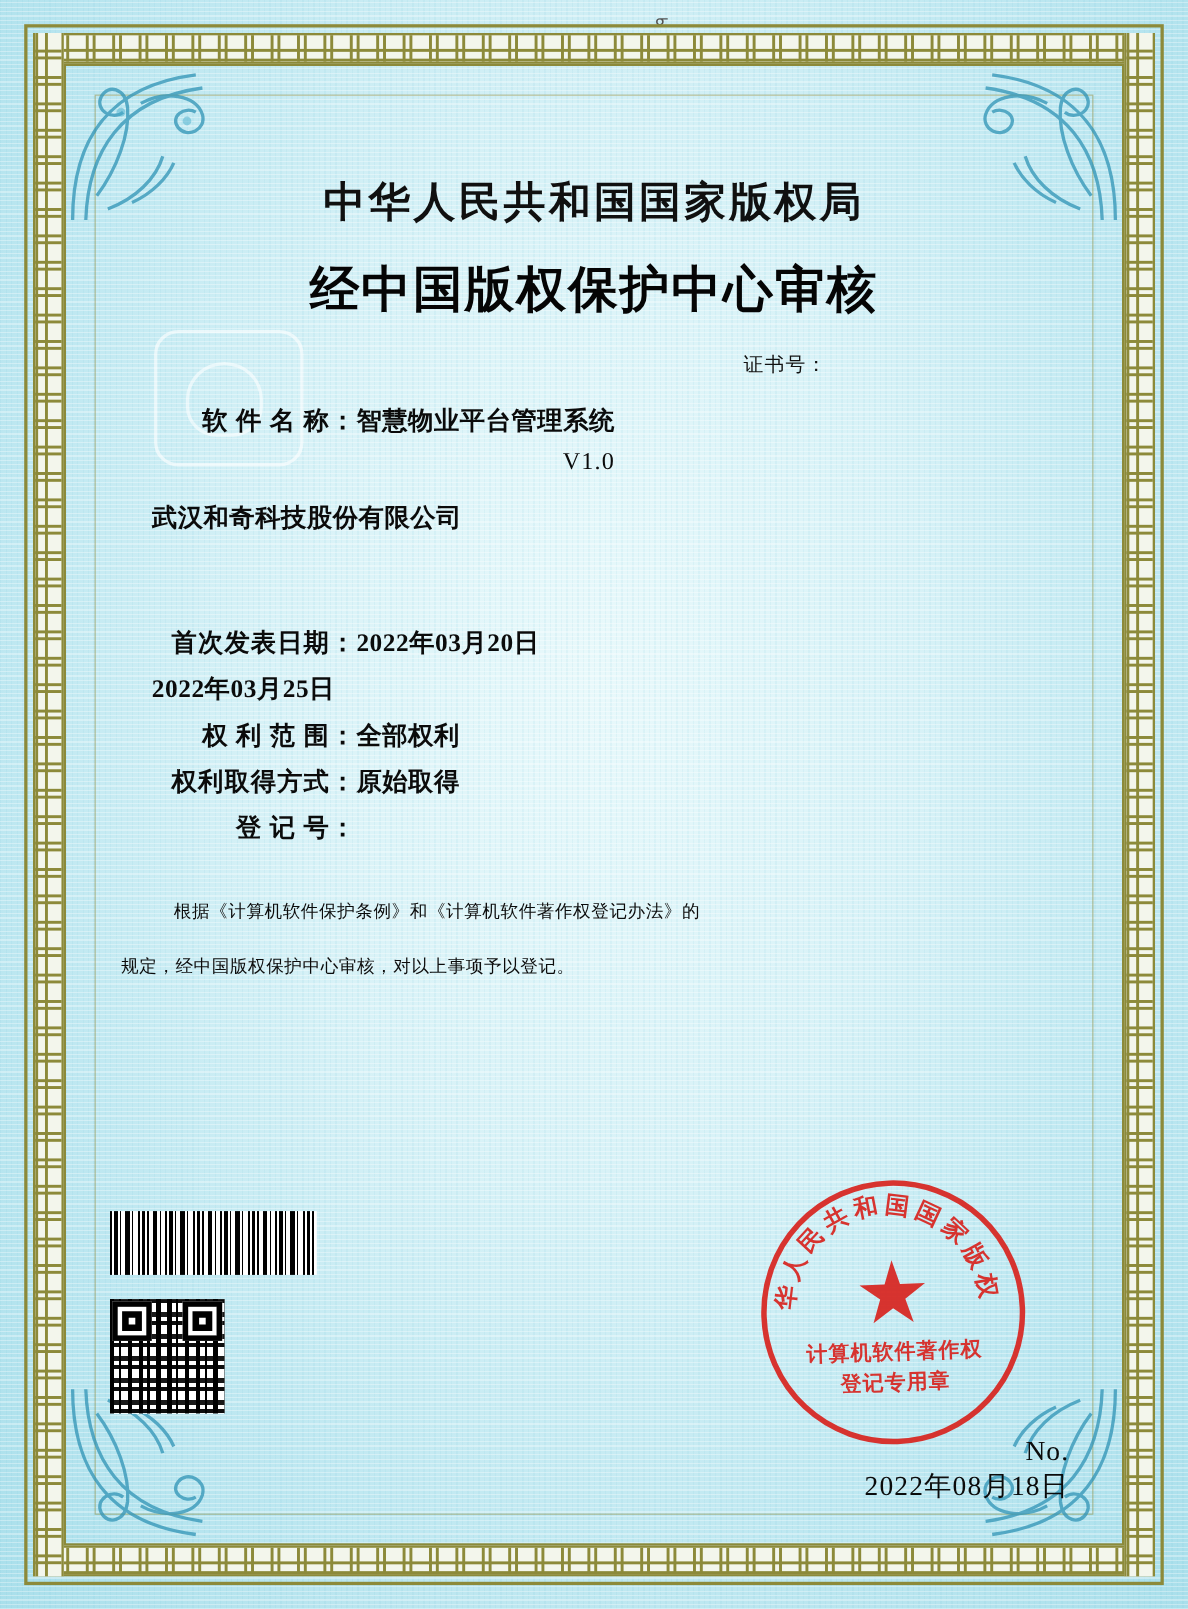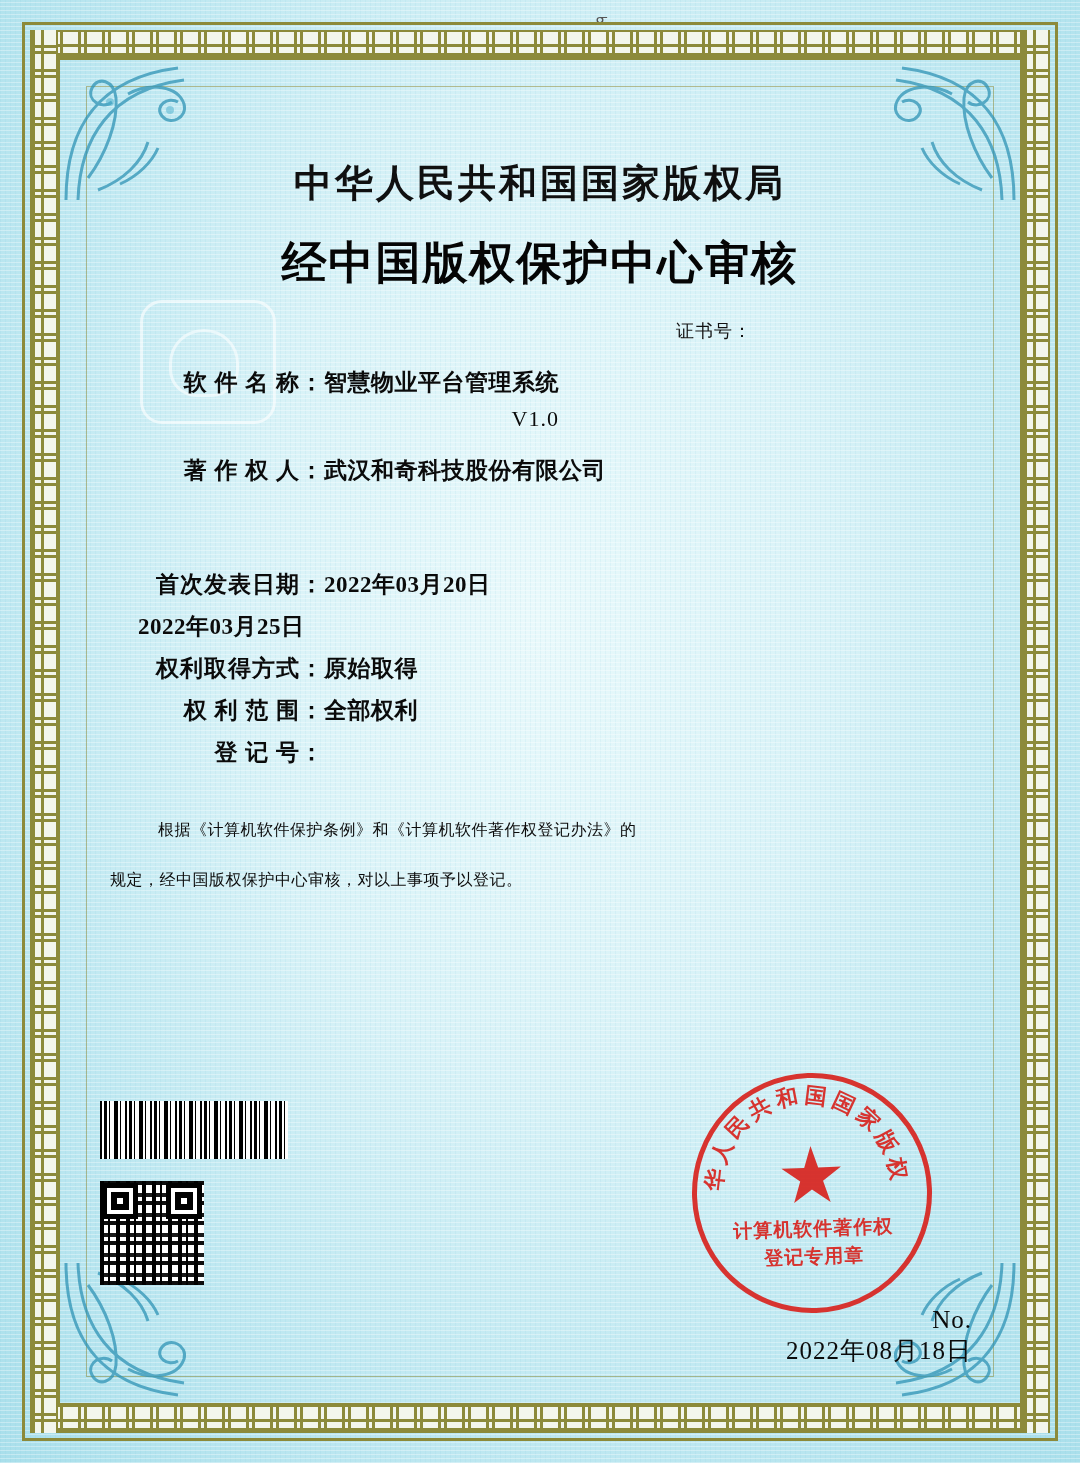--- a/index.html
+++ b/index.html
@@ -400,43 +400,42 @@
         <div class="field-label">软 件 名 称：</div>
         <div class="field-value">
           <span>智慧物业平台管理系统</span>
           <span class="ver">V1.0</span>
         </div>
       </div>
 
       <div class="gap-2"></div>
 
       <div class="field-row tight">
-        <div class="field-label">著 作 权 人：</div>
         <div class="field-value">武汉和奇科技股份有限公司</div>
       </div>
 
       <div class="gap-1"></div>
 
       <div class="field-row">
         <div class="field-label">首次发表日期：</div>
         <div class="field-value">2022年03月20日</div>
       </div>
 
       <div class="field-row">
         <div class="field-value">2022年03月25日</div>
       </div>
 
       <div class="field-row">
+        <div class="field-label">权 利 范 围：</div>
+        <div class="field-value">全部权利</div>
+      </div>
+
+      <div class="field-row">
         <div class="field-label">权利取得方式：</div>
         <div class="field-value">原始取得</div>
-      </div>
-
-      <div class="field-row">
-        <div class="field-label">权 利 范 围：</div>
-        <div class="field-value">全部权利</div>
       </div>
 
       <div class="field-row">
         <div class="field-label">登 记 号：</div>
         <div class="field-value"></div>
       </div>
 
     </div>
 
     <div class="paragraph">

